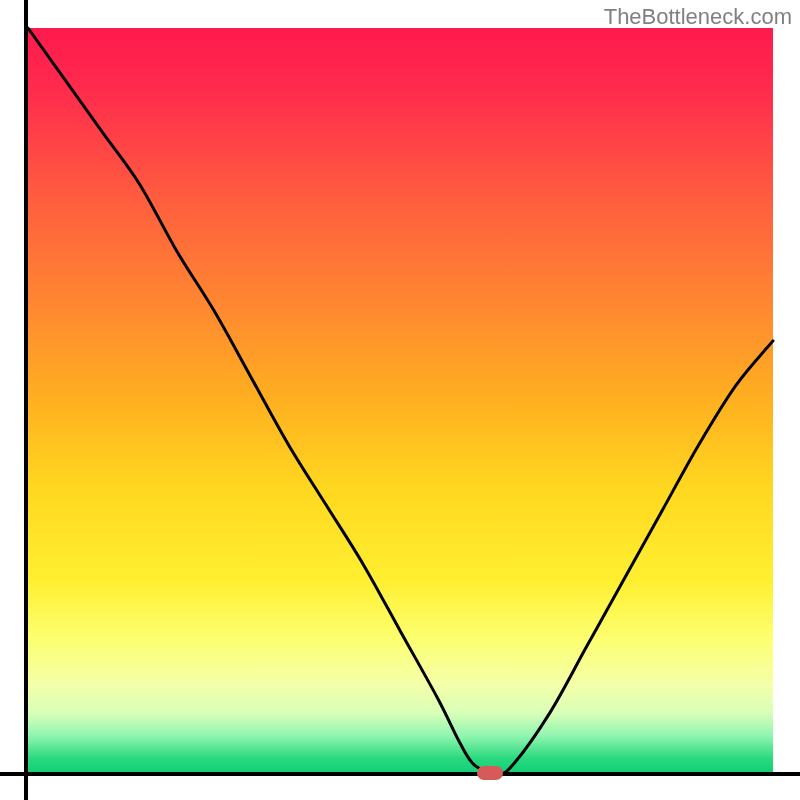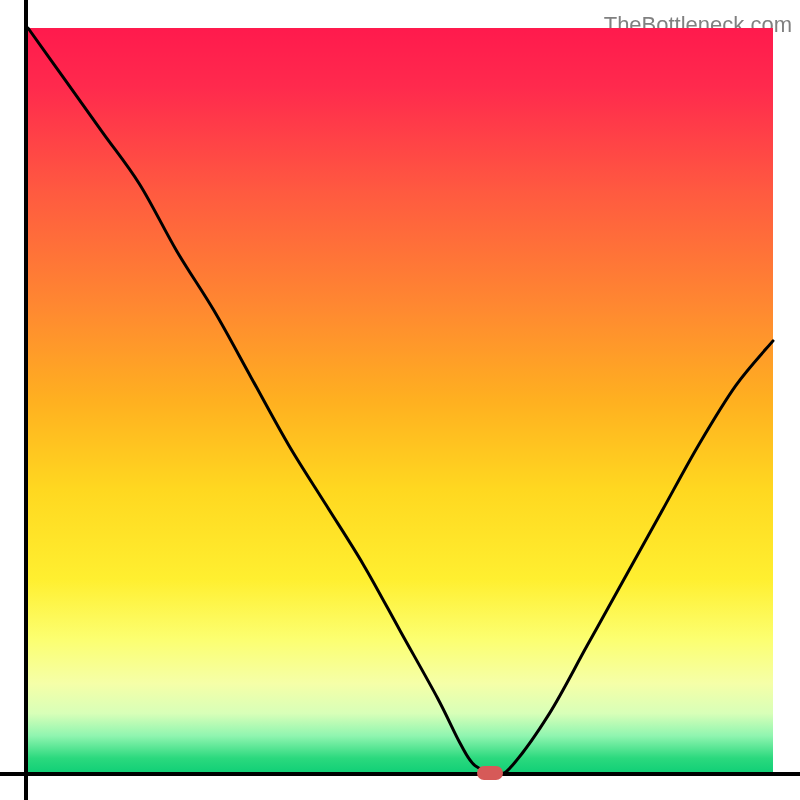--- a/index.html
+++ b/index.html
@@ -16,21 +16,20 @@
     height: 800px;
   }
   .watermark {
     position: absolute;
     top: 4px;
     right: 8px;
     color: #808080;
     font-size: 22px;
     font-weight: 400;
     letter-spacing: 0px;
-    margin-top: 8px;
   }
   .plot-area {
     position: absolute;
     
     left: 28px;
     top: 28px;
     width: 745px;
     height: 745px;
     
     background: linear-gradient(

